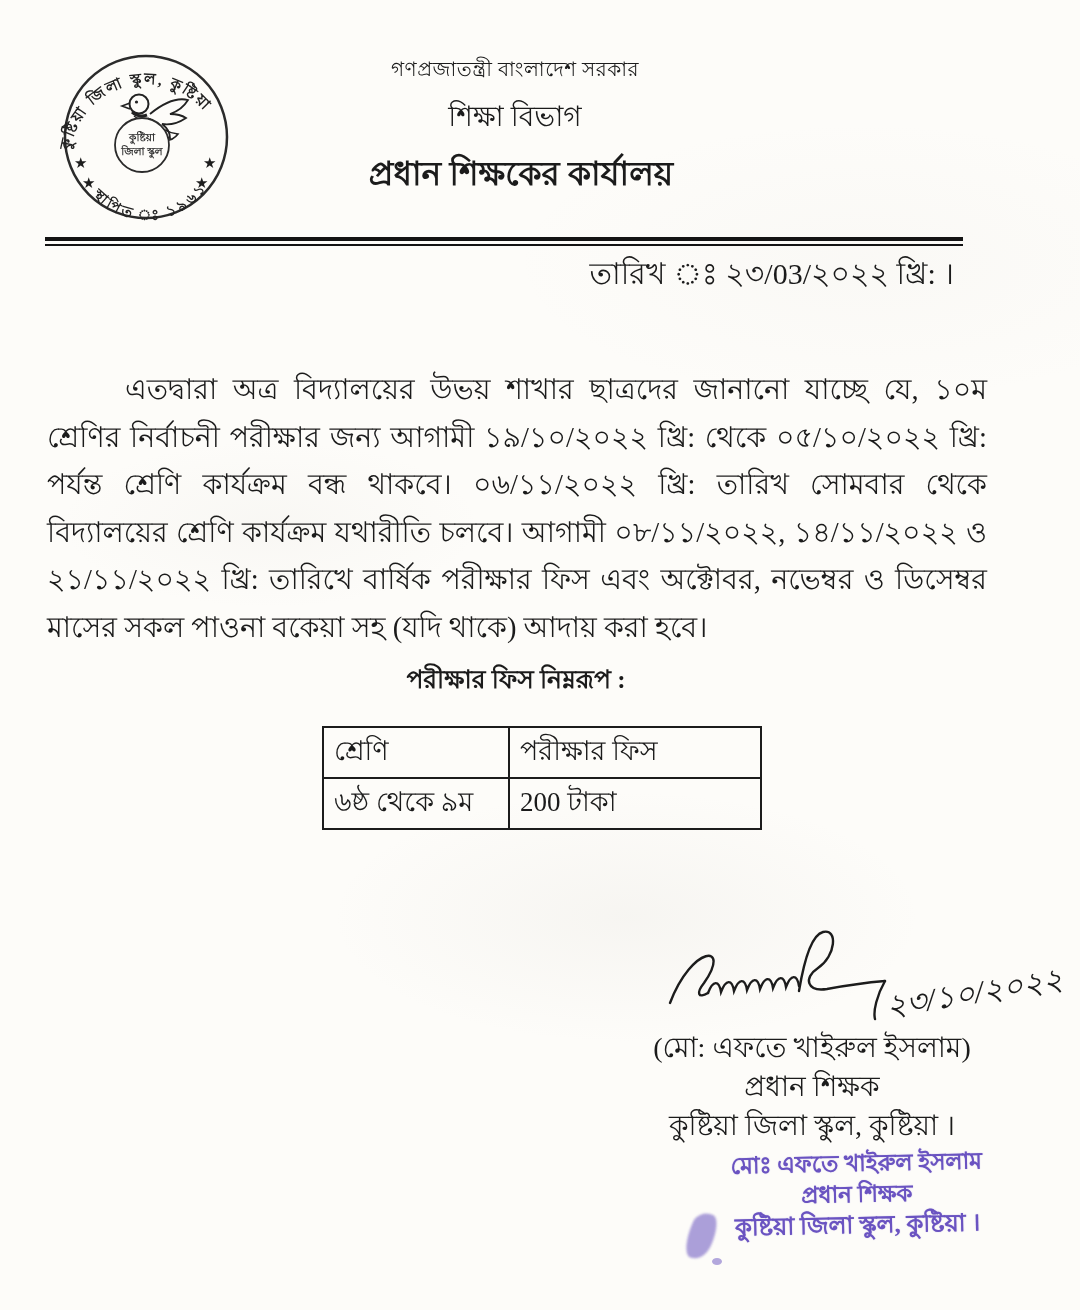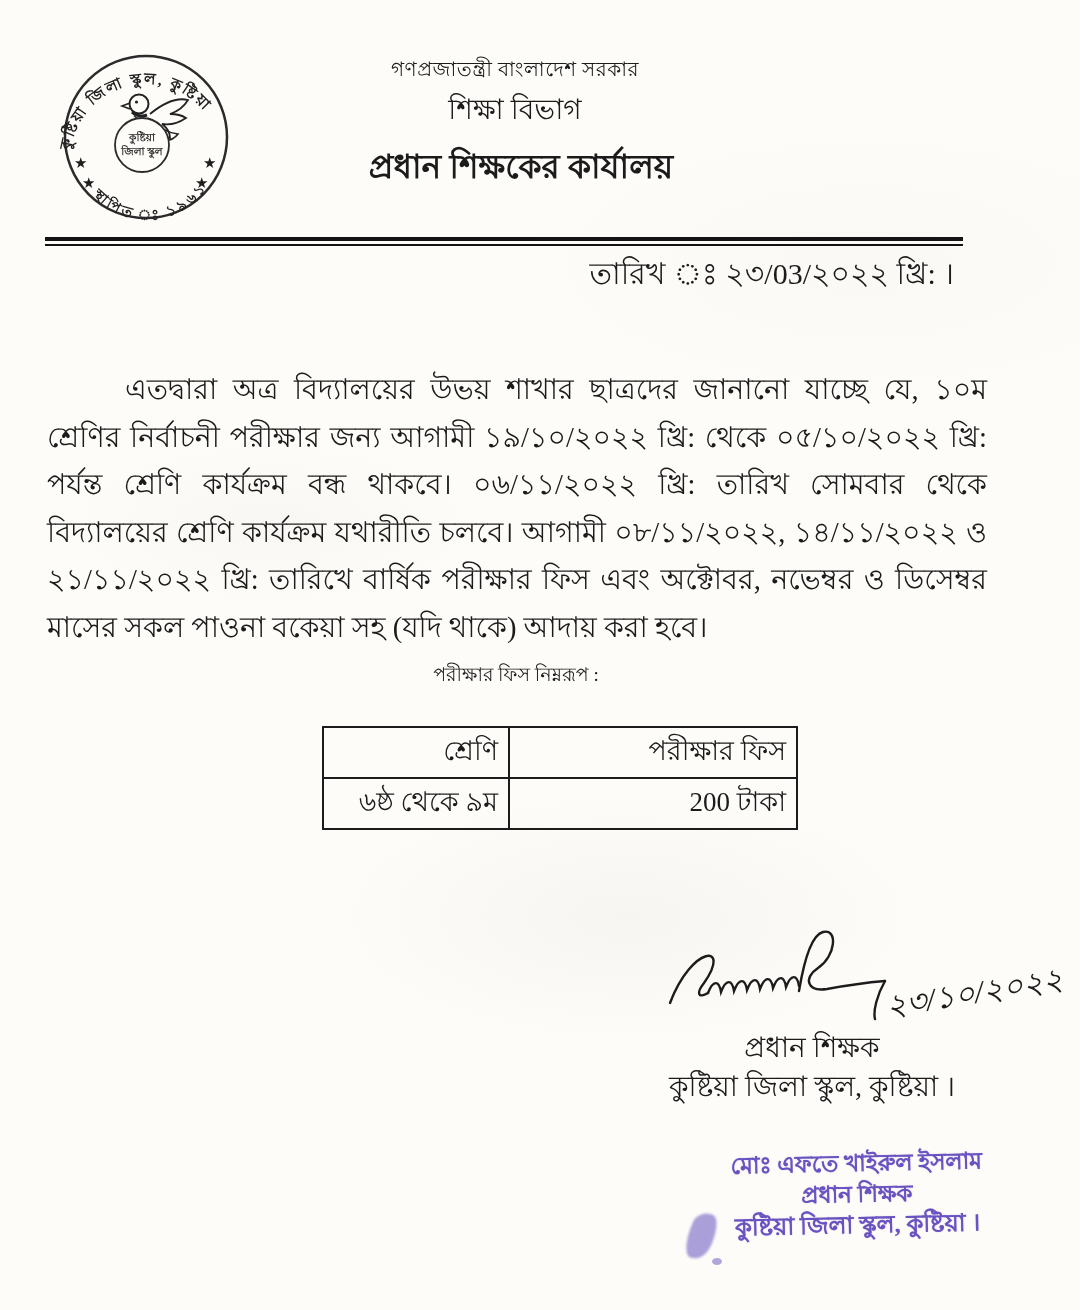--- a/index.html
+++ b/index.html
@@ -20,21 +20,21 @@
   
   .seal {
     position:absolute; top:52px; left:50px;
     width:190px; height:180px;
   }
   .hdr {
     position:absolute; top:54px; left:0; width:1030px;
     text-align:center;
   }
   .hdr-govt  { font-size:20px; letter-spacing:0.5px; }
-  .hdr-div   { font-size:28px; margin-top:1px; }
+  .hdr-div   { font-size:28px; margin-top:8px; }
   .hdr-off   { font-size:33px; margin-top:6px; font-weight:bold;margin-left:12px; }
   .hdr-school{
     font-size:64px; margin-top:4px; font-weight:900;
     letter-spacing:2px;
     text-shadow:0 0 1px #000, 0 0 1px #000;
   }
   .rule { position:absolute; left:45px; width:918px; background:#141414; }
   .rule-1 { top:237px; height:4px; }
   .rule-2 { top:244px; height:2px; }
   .dateline {
@@ -42,36 +42,36 @@
     font-size:30px;
   }
   
   .para {
     position:absolute; top:366px; left:47px; width:940px;
     font-size:28.5px; line-height:47.5px;
     text-align:justify; text-indent:78px;
   }
   .fees-head {
     position:absolute; top:660px; left:0; width:1032px;
-    text-align:center; font-size:19px; font-weight:normal;
+    text-align:center; font-size:25px; font-weight:bold;
   }
   table.fees {
     position:absolute; top:726px; left:322px;
     border-collapse:collapse;
     font-size:27px;
   }
   table.fees th, table.fees td {
     border:2.5px solid #1c1c1c;
-    text-align:right;
+    text-align:left;
     font-weight:normal;
     padding:2px 10px;
     height:38px;
   }
   table.fees th:first-child, table.fees td:first-child { width:186px; }
-  table.fees th:last-child,  table.fees td:last-child  { width:288px;margin-top:38px; }
+  table.fees th:last-child,  table.fees td:last-child  { width:252px;margin-top:38px; }
   
   .sig-art { position:absolute; top:925px; left:640px; width:430px; height:120px; }
   .sig-block {
     position:absolute; top:1028px; left:612px; width:400px;
     text-align:center; font-size:28px; line-height:39px;
   }
   .sig-name { white-space:nowrap; }
   
   .stamp {
     position:absolute; top:1148px; left:712px; width:290px;
@@ -168,20 +168,21 @@
     <g fill="none" stroke="#1c1c1c" stroke-width="2.4" stroke-linecap="round">
       <path d="M 30,78 C 52,20 92,18 64,58 C 56,68 58,74 68,68"></path>
       <path d="M 68,68 c 5,-13 11,-13 13,-1 c 5,-13 11,-13 13,-1 c 5,-13 11,-13 13,-1 c 5,-13 11,-13 13,-1 c 5,-13 11,-13 13,-1 c 5,-13 11,-13 13,-1 c 5,-13 11,-13 13,-1"></path>
       <path d="M 159,66 c 5,-30 12,-56 24,-59 c 15,-4 13,24 -5,36 c -15,10 -11,24 9,21 c 16,-3 34,-6 58,-8"></path>
       <path d="M 245,56 c -8,14 -12,30 -10,38"></path>
     </g>
     <text x="248" y="92" transform="rotate(-9 248 92)" font-size="31" font-style="italic" fill="#1c1c1c" font-family="'Liberation Serif','DejaVu Serif',serif">২৩/১০/২০২২</text>
   </svg>
 
   <div class="sig-block">
+    <div class="sig-name">(মো: এফতে খাইরুল ইসলাম)</div>
     <div class="sig-title">প্রধান শিক্ষক</div>
     <div class="sig-org">কুষ্টিয়া জিলা স্কুল, কুষ্টিয়া ।</div>
   </div>
 
   <div class="stamp">
     <div class="l1">মোঃ এফতে খাইরুল ইসলাম</div>
     <div class="l2">প্রধান শিক্ষক</div>
     <div class="l3">কুষ্টিয়া জিলা স্কুল, কুষ্টিয়া ।</div>
   </div>
   <div class="ink-blob"></div>

